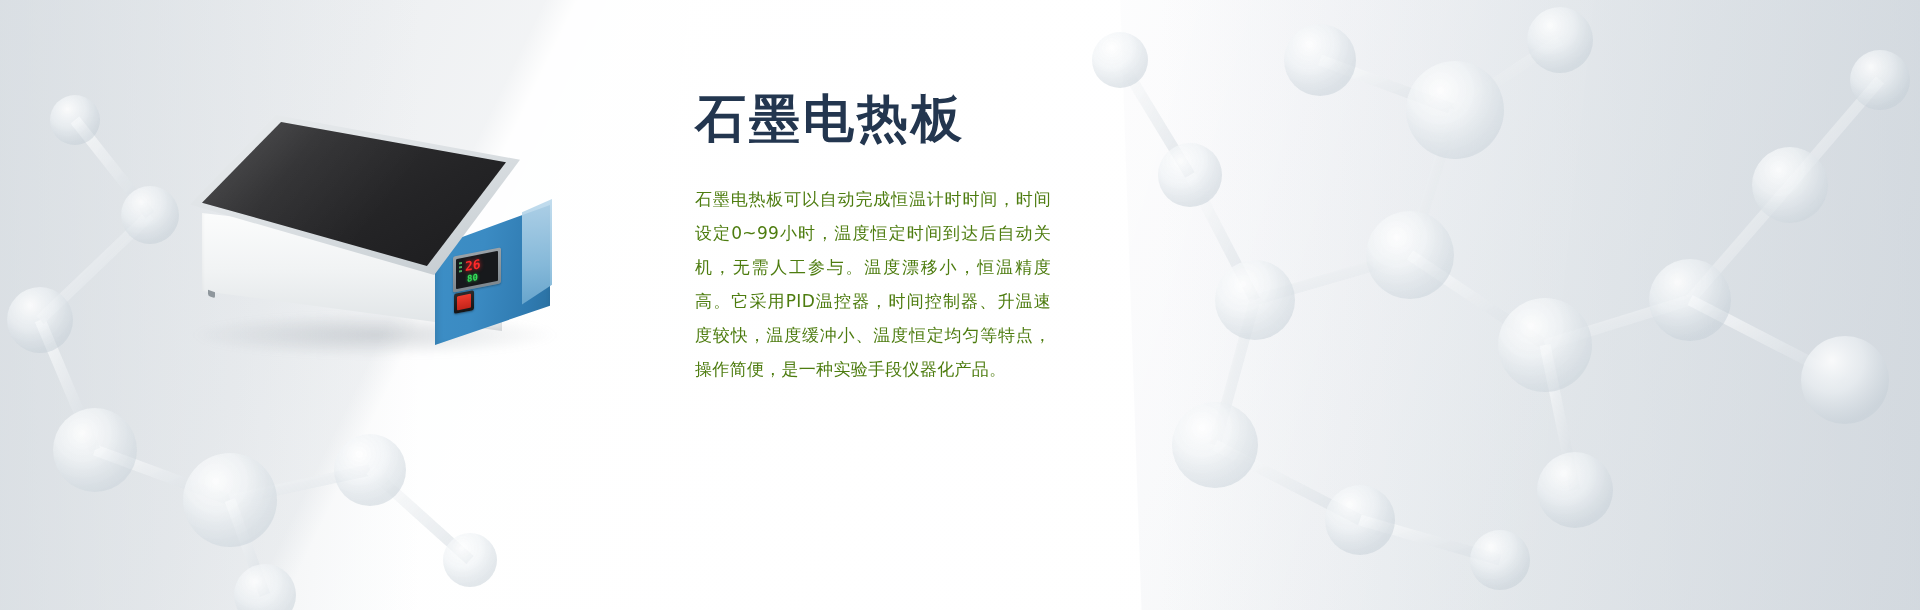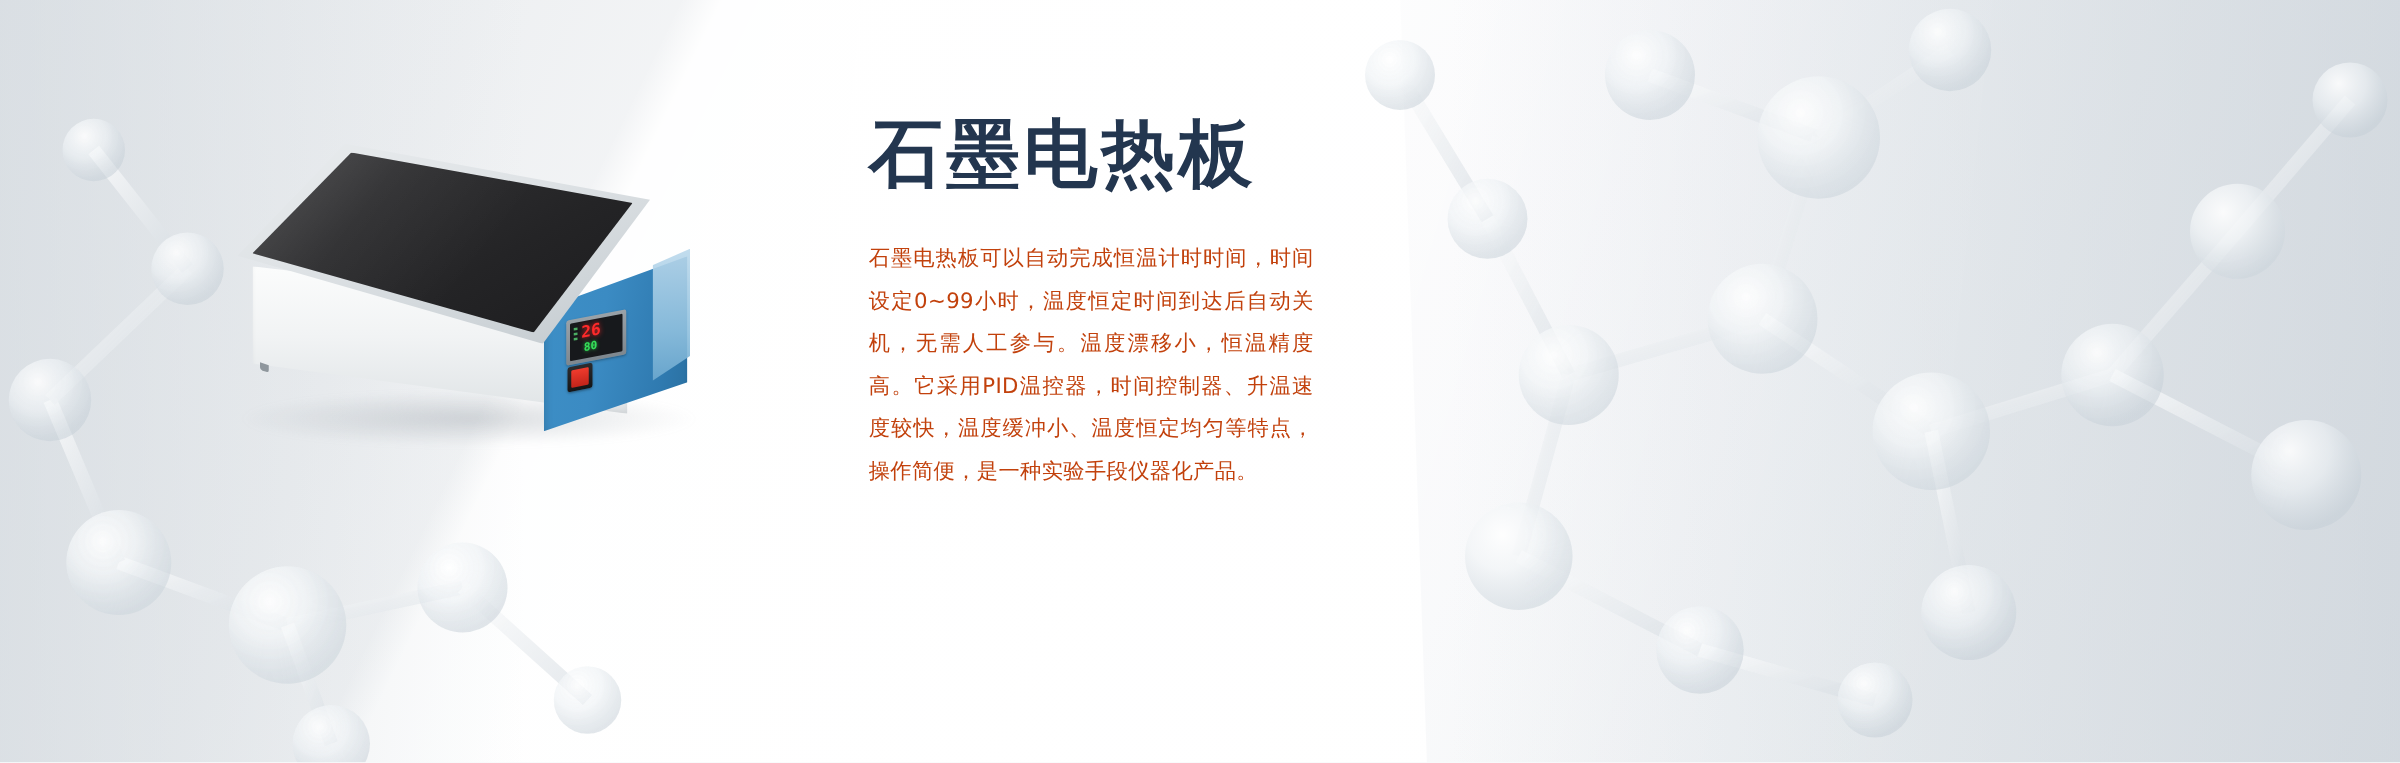--- a/index.html
+++ b/index.html
@@ -211,33 +211,33 @@
 
   
   .copy {
     position: absolute;
     left: 695px;
     top: 92px;
     width: 370px;
   }
   .headline {
     font-family: "DejaVu Sans", "Liberation Sans", sans-serif;
-    font-size: 59px;
+    font-size: 51px;
     font-weight: bold;
     color: #23364f;
     letter-spacing: 3px;
     line-height: 1.05;
     white-space: nowrap;
   }
   .lede {
     margin-top: 36px;
     font-family: "DejaVu Sans", "Liberation Sans", sans-serif;
     font-size: 17px;
     font-weight: 500;
-    color: #c2410c;
+    color: #4d7c0f;
     line-height: 2.0;
     letter-spacing: .3px;
     text-align: justify;
     text-justify: inter-character;
     width: 356px;
   }
 </style>
 </head>
 <body>
 

